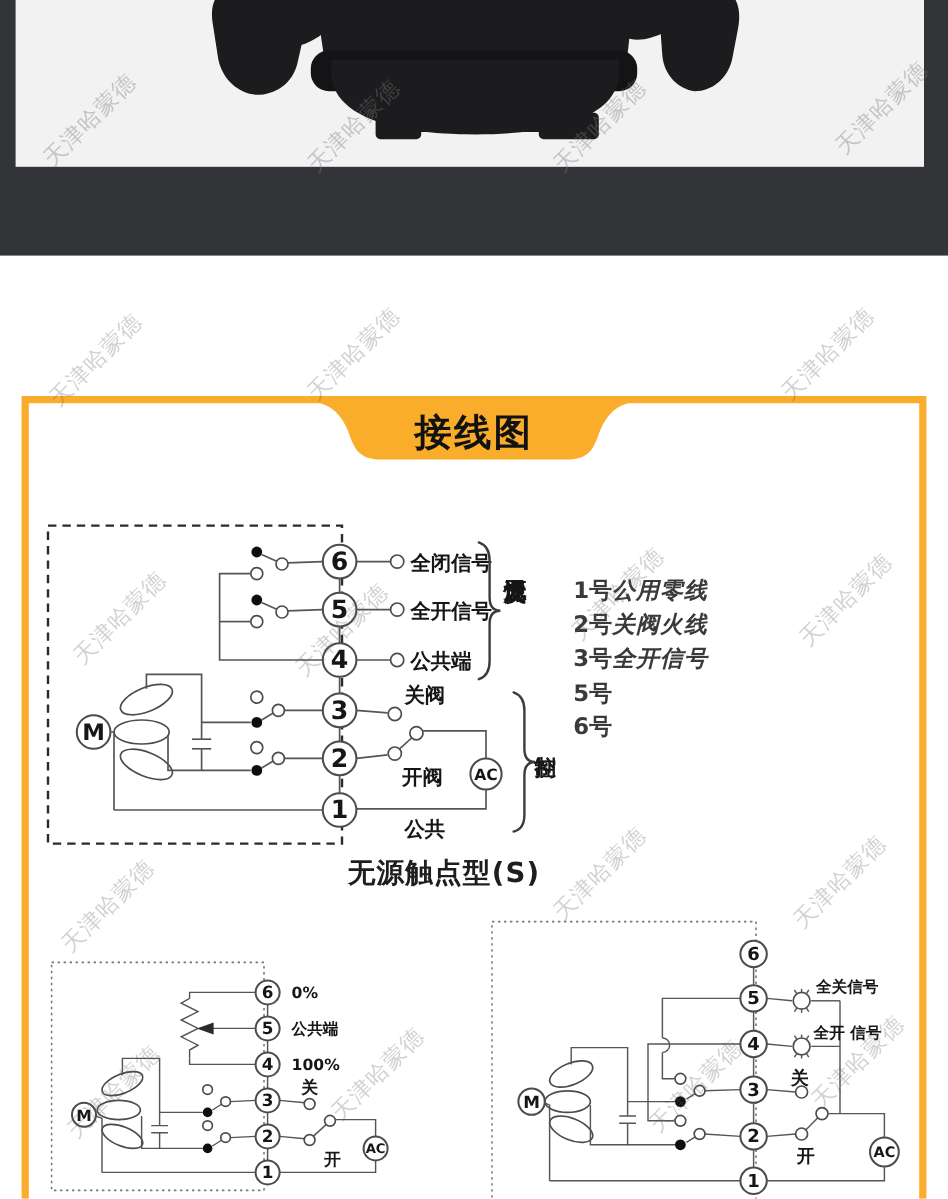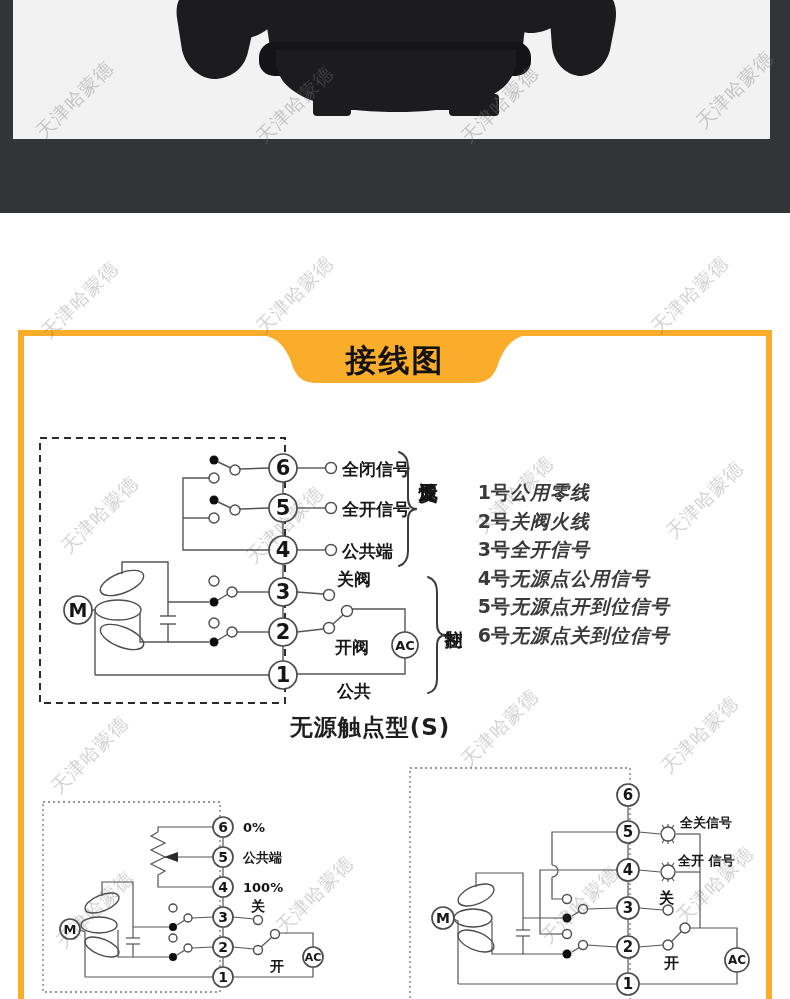--- a/index.html
+++ b/index.html
@@ -169,30 +169,24 @@
       </div>
     <div class="legend-row">
         <span class="legend-num">2号</span>
         <span class="legend-desc">关阀火线</span>
       </div>
     <div class="legend-row">
         <span class="legend-num">3号</span>
         <span class="legend-desc">全开信号</span>
       </div>
     <div class="legend-row">
-        <span class="legend-num">4号</span>
-        <span class="legend-desc">无源点公用信号</span>
-      </div>
-    <div class="legend-row">
         <span class="legend-num">5号</span>
-        <span class="legend-desc">无源点开到位信号</span>
       </div>
     <div class="legend-row">
         <span class="legend-num">6号</span>
-        <span class="legend-desc">无源点关到位信号</span>
       </div>
   </div>
 
   <div class="caption">无源触点型(S)</div>
 
   <svg class="abs" style="left:30px;top:770px;z-index:2;" width="365" height="229" viewBox="0 0 365 229">
     <rect x="13" y="32" width="177" height="190" fill="none" stroke="#777" stroke-width="1.3" stroke-dasharray="2 3"></rect>
     <ellipse class="node" cx="72" cy="133" rx="18" ry="8" transform="rotate(-22 72 133)"></ellipse>
     <ellipse class="node" cx="69" cy="155" rx="18" ry="8"></ellipse>
     <ellipse class="node" cx="72" cy="177" rx="18" ry="8" transform="rotate(22 72 177)"></ellipse>

